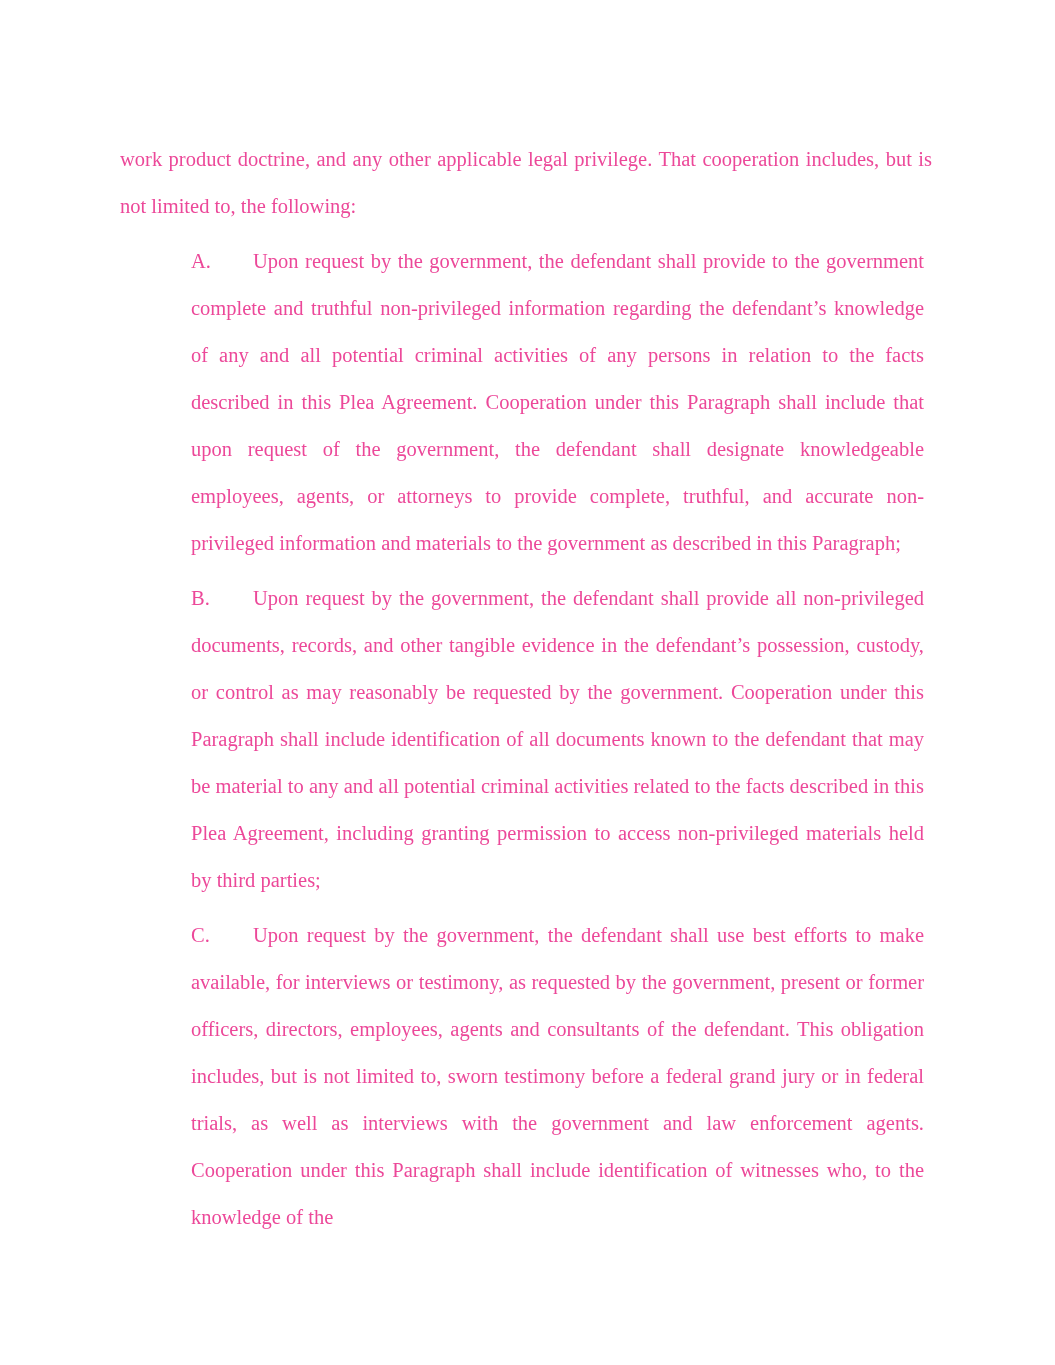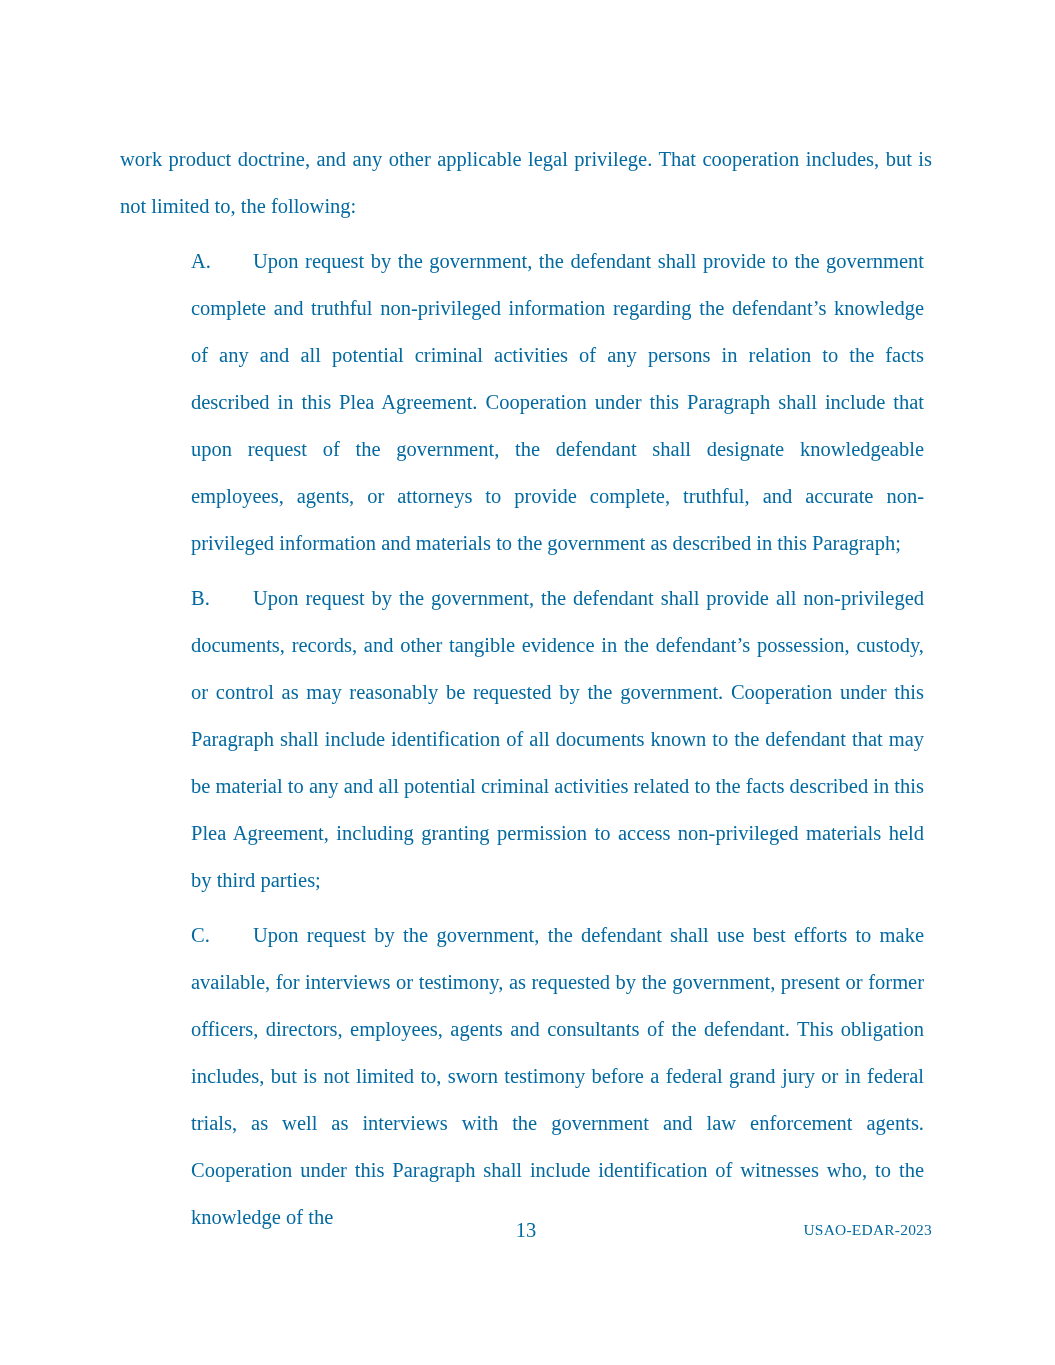--- a/index.html
+++ b/index.html
@@ -6,21 +6,21 @@
     margin: 0;
     padding: 0;
     background: #ffffff;
   }
   .page {
     position: relative;
     width: 1055px;
     height: 1365px;
     background: #ffffff;
     font-family: "Liberation Serif", "DejaVu Serif", serif;
-    color: #0369a1;
+    color: #ec4899;
     box-sizing: border-box;
     overflow: hidden;
   }
   .body-area {
     position: absolute;
     left: 120px;
     top: 136px;
     width: 812px;
   }
   p.para {
@@ -87,18 +87,14 @@
     <p class="indented">
       <span class="label-letter">B.</span><span>Upon request by the government, the defendant shall provide all non-privileged documents, records, and other tangible evidence in the defendant’s possession, custody, or control as may reasonably be requested by the government. Cooperation under this Paragraph shall include identification of all documents known to the defendant that may be material to any and all potential criminal activities related to the facts described in this Plea Agreement, including granting permission to access non-privileged materials held by third parties;</span>
     </p>
 
     <p class="indented">
       <span class="label-letter">C.</span><span>Upon request by the government, the defendant shall use best efforts to make available, for interviews or testimony, as requested by the government, present or former officers, directors, employees, agents and consultants of the defendant. This obligation includes, but is not limited to, sworn testimony before a federal grand jury or in federal trials, as well as interviews with the government and law enforcement agents. Cooperation under this Paragraph shall include identification of witnesses who, to the knowledge of the</span>
     </p>
 
   </div>
 
-  <div class="footer">
-    <div class="page-number">13</div>
-    <div class="doc-stamp">USAO-EDAR-2023</div>
-  </div>
 
 </div>
 
 </body></html>

